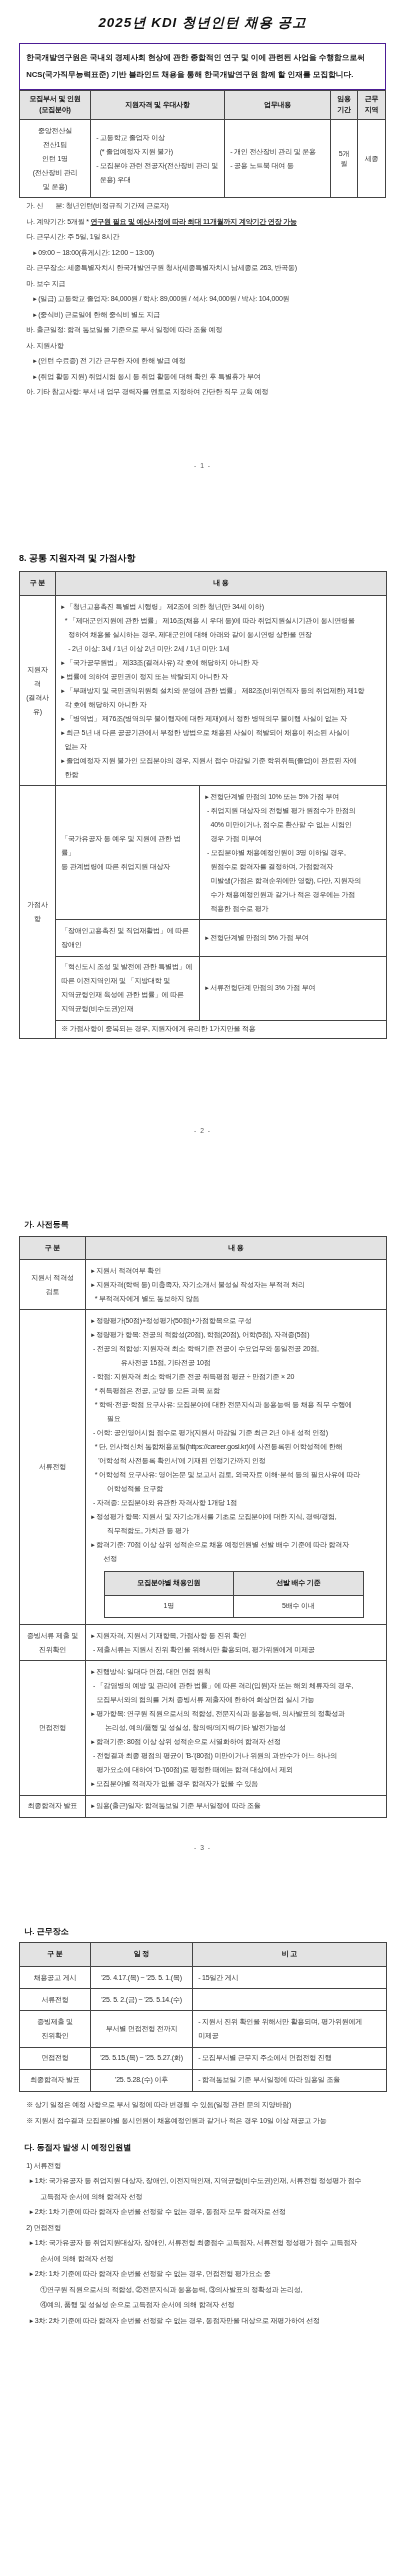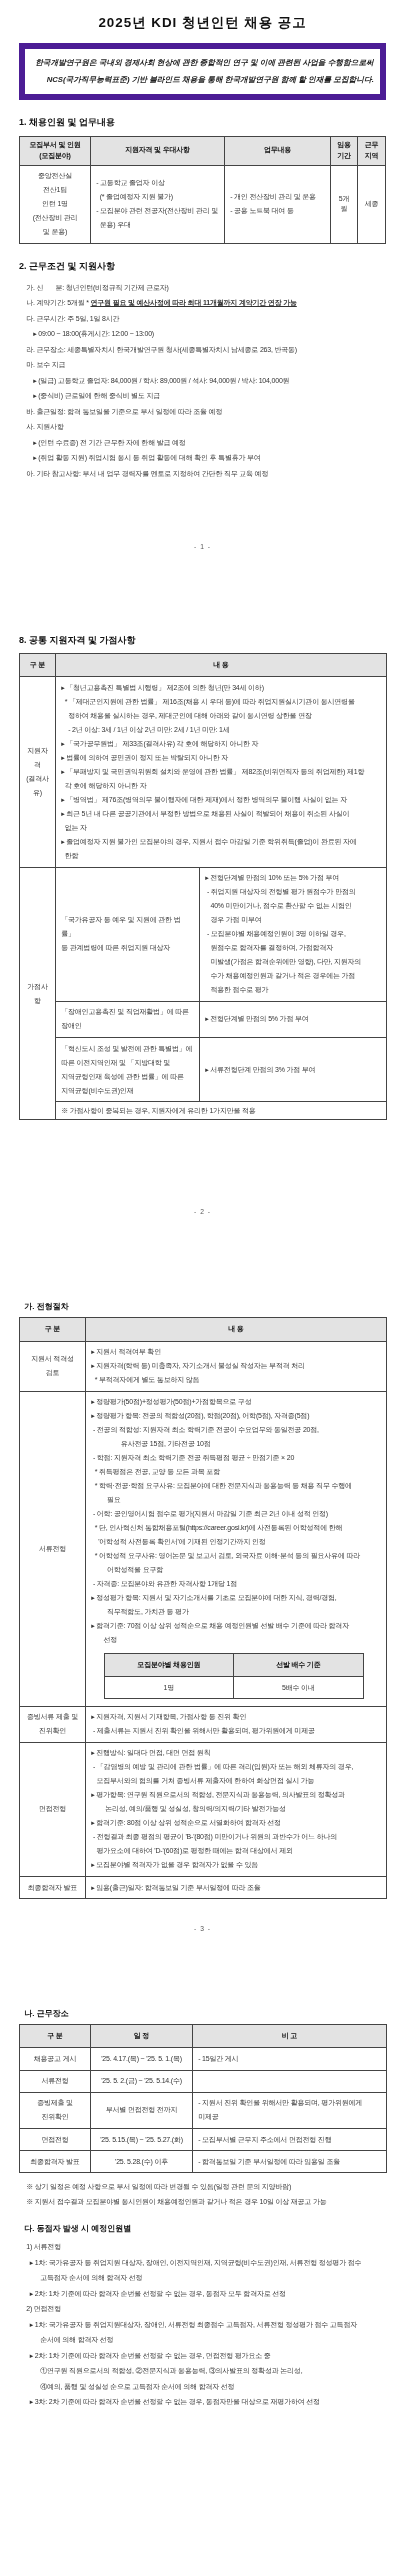--- a/index.html
+++ b/index.html
@@ -1,19 +1,19 @@
 <!DOCTYPE html>
 <html style="font-size:8.2px"><head>
 <meta charset="utf-8">
 <style>
   html,body{margin:0;padding:0;background:#fff;}
   body{width:405px;font-family:"Liberation Sans",sans-serif;color:#333;}
   .page{padding:12.4px 19px 20.6px;}
-  .title{font-size:13.4px;font-weight:bold;text-align:center;letter-spacing:1px;color:#111;margin:2.1px 0 10.3px;}
-  .introbox{border:6px solid #4c1d95;padding:5.2px 6.2px;text-align:right;font-weight:bold;font-size:7.7px;line-height:2.25;color:#222;font-style:italic;}
+  .title{font-size:13.4px;font-weight:bold;text-align:center;letter-spacing:1px;color:#111;margin:2.1px 0 10.3px;font-style:italic;}
+  .introbox{border:1px solid #4c1d95;padding:5.2px 6.2px;text-align:left;font-weight:bold;font-size:7.7px;line-height:2.25;color:#222;}
   .sec{font-size:9px;font-weight:bold;color:#111;margin:16.5px 0 6.2px;}
   .sub{font-size:8px;font-weight:bold;color:#111;margin:13.4px 0 5.2px;padding-left:5.2px;}
   .lns{padding-left:7.2px;}
   .lns .ln{white-space:pre-wrap;font-size:7px;line-height:15.5px;letter-spacing:-0.2px;color:#333;}
   .em{font-weight:bold;text-decoration:underline;}
   table.t{width:367px;border-collapse:collapse;table-layout:fixed;border-top:1.3px solid #111;border-bottom:1.3px solid #111;font-size:7px;color:#333;letter-spacing:-0.2px;}
   .t th,.t td{border:0.5px solid #444;padding:3.6px 5.2px;vertical-align:middle;}
   .t th{background:#e3e3e3;font-weight:bold;text-align:center;color:#111;height:15.5px;white-space:pre-line;line-height:1.5;}
   .t td.c{text-align:center;}
   .t .pre{white-space:pre-line;line-height:2.0;}
@@ -30,21 +30,20 @@
 
 <div class="page">
 
   <div class="title">2025년 KDI 청년인턴 채용 공고</div>
 
   <div class="introbox">
     <div>한국개발연구원은 국내외 경제사회 현상에 관한 종합적인 연구 및 이에 관련된 사업을 수행함으로써</div>
     <div>NCS(국가직무능력표준) 기반 블라인드 채용을 통해 한국개발연구원 함께 할 인재를 모집합니다.</div>
   </div>
 
-  <div class="sec">1. 채용인원 및 업무내용</div>
 
   <table class="t">
     <colgroup>
         <col style="width:71px">
         <col style="width:134px">
         <col style="width:106px">
         <col style="width:27px">
         <col style="width:28px">
       </colgroup>
     <thead>
@@ -75,21 +74,20 @@
         <td class="l">
             <div class="ln">- 개인 전산장비 관리 및 운용</div>
             <div class="ln">- 공용 노트북 대여 등</div>
           </td>
         <td class="c">5개월</td>
         <td class="c">세종</td>
       </tr>
     </tbody>
   </table>
 
-  <div class="sec">2. 근무조건 및 지원사항</div>
   <div class="lns">
       <div class="ln">가. 신       분: 청년인턴(비정규직 기간제 근로자)</div>
       <div class="ln"><span>나. 계약기간: 5개월 * </span><span class="em">연구원 필요 및 예산사정에 따라 최대 11개월까지 계약기간 연장 가능</span></div>
       <div class="ln">다. 근무시간: 주 5일, 1일 8시간</div>
       <div class="ln">    ▸ 09:00 ~ 18:00(휴게시간: 12:00 ~ 13:00)</div>
       <div class="ln">라. 근무장소: 세종특별자치시 한국개발연구원 청사(세종특별자치시 남세종로 263, 반곡동)</div>
       <div class="ln">마. 보수 지급</div>
       <div class="ln">    ▸ (일급) 고등학교 졸업자: 84,000원 / 학사: 89,000원 / 석사: 94,000원 / 박사: 104,000원</div>
       <div class="ln">    ▸ (중식비) 근로일에 한해 중식비 별도 지급</div>
       <div class="ln">바. 출근일정: 합격 통보일을 기준으로 부서 일정에 따라 조율 예정</div>
@@ -172,21 +170,21 @@
       <tr>
         <td colspan="2" class="l">※ 가점사항이 중복되는 경우, 지원자에게 유리한 1가지만을 적용</td>
       </tr>
     </tbody>
   </table>
 
   <div class="sp170"></div>
   <div class="pnum">- 2 -</div>
   <div class="sp140"></div>
 
-  <div class="sub">가. 전형절차</div>
+  <div class="sub">가. 사전등록</div>
 
   <table class="t">
     <colgroup>
         <col style="width:66px">
         <col style="width:301px">
       </colgroup>
     <thead>
       <tr>
         <th>구 분</th>
         <th>내 용</th>

